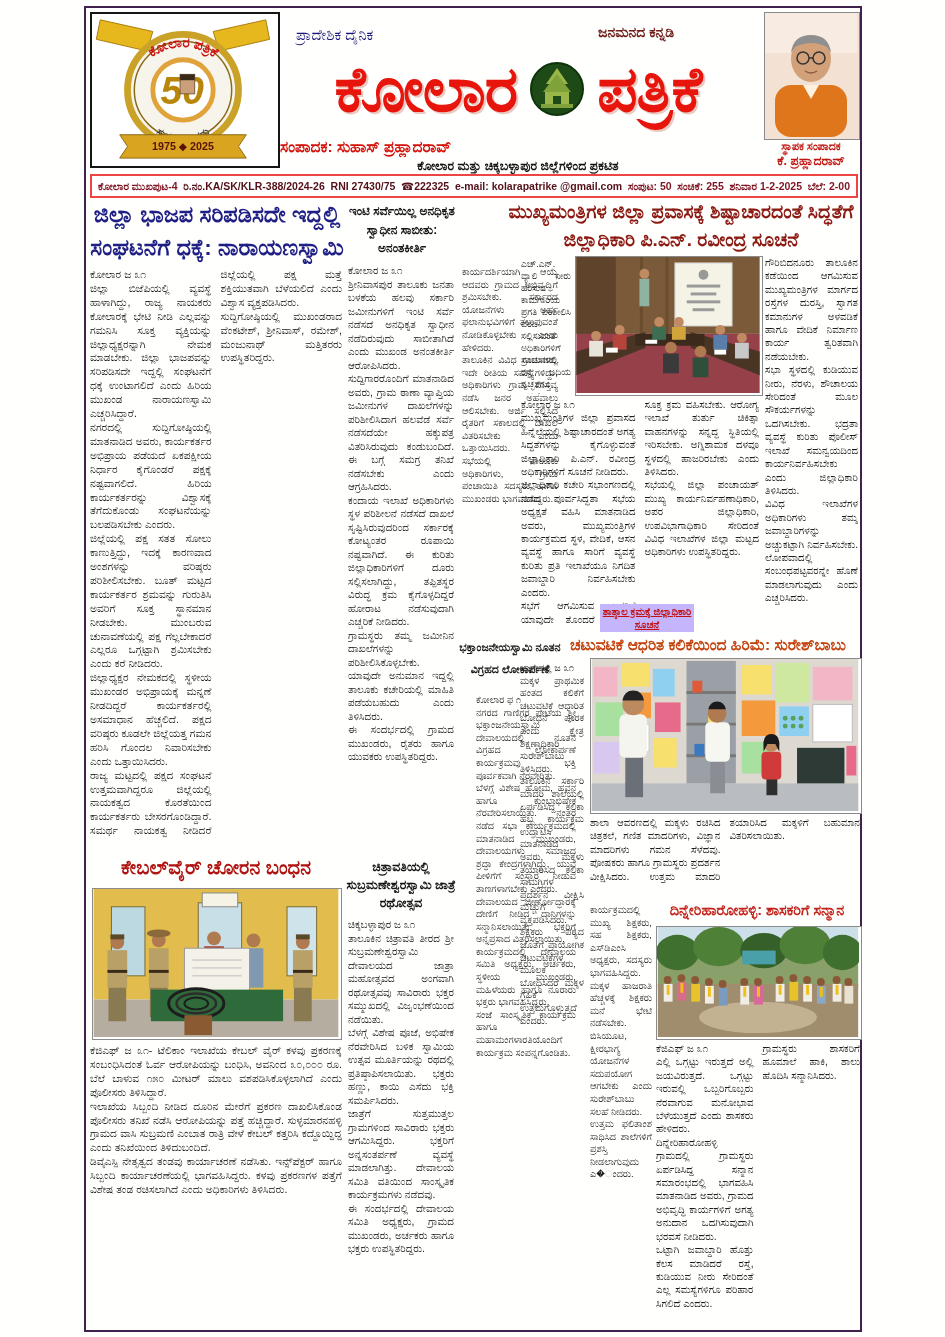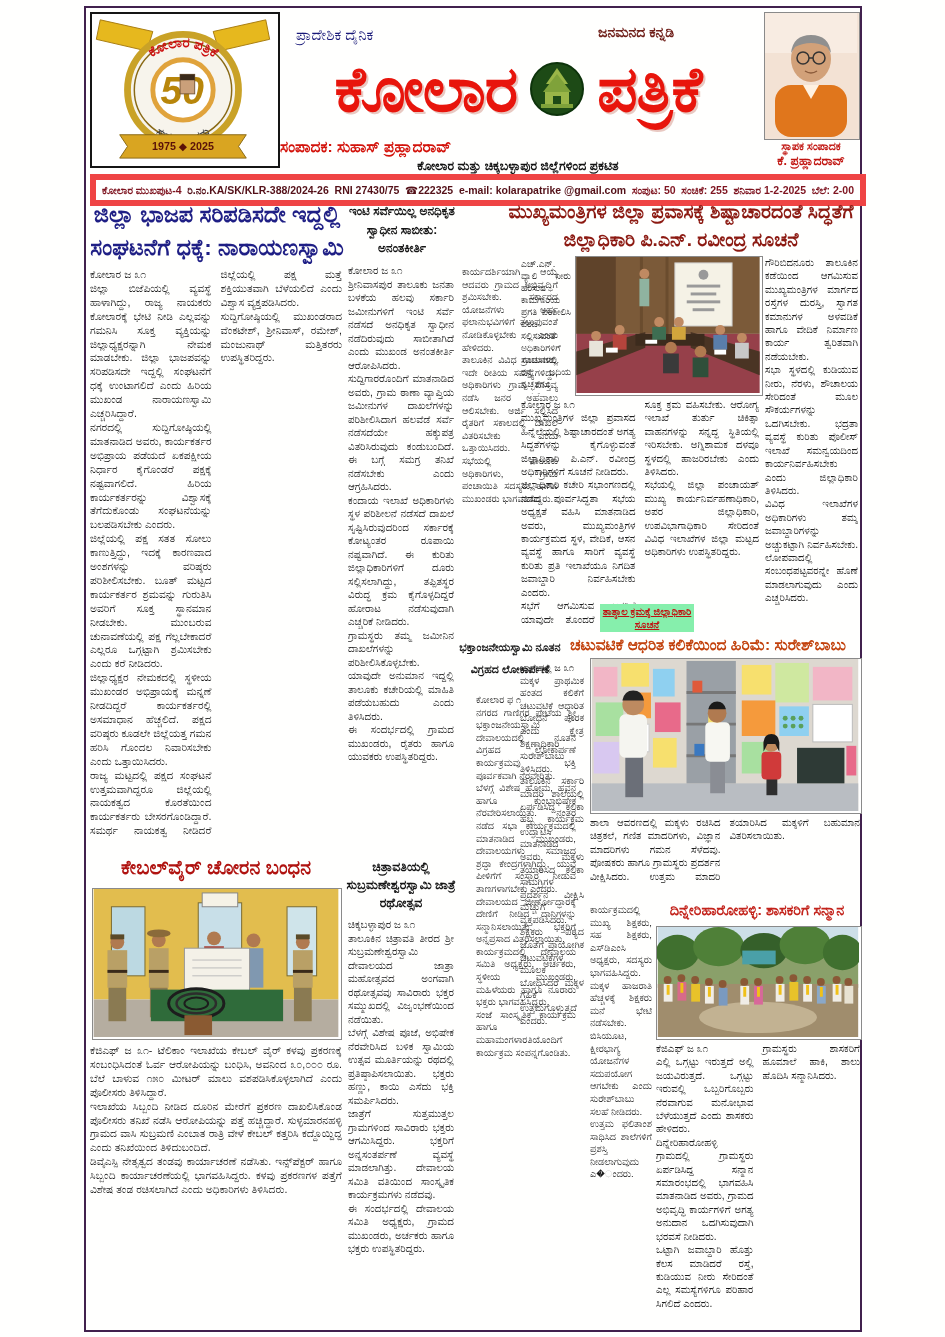--- a/index.html
+++ b/index.html
@@ -12,21 +12,21 @@
   .tag-left{left:296px;top:26px;width:200px;font-size:15px;font-weight:normal;color:#181878;}
   .tag-right{left:598px;top:24px;width:170px;font-size:14px;font-weight:bold;color:#70201a;}
   .title-row{left:280px;top:38px;width:476px;height:102px;display:flex;align-items:center;justify-content:center;gap:13px;}
   .title-txt{font-size:63px;font-weight:bold;color:#e8150c;letter-spacing:-1px;text-shadow:2px 2px 0 #e9c9c2;line-height:100px;white-space:nowrap;}
   .editor-line{left:280px;top:138px;width:476px;text-align:left;font-size:15.5px;font-weight:bold;color:#d3130b;}
   .publish-line{left:280px;top:159px;width:476px;text-align:center;font-size:12.5px;font-weight:bold;color:#111;}
   .founder-box{left:764px;top:12px;width:94px;height:126px;border:1px solid #8a8a8a;background:#f3e3d6;}
   .founder-role{left:744px;top:140px;width:134px;text-align:center;font-size:11px;font-weight:bold;color:#c11510;}
   .founder-name{left:744px;top:154px;width:134px;text-align:center;font-size:12.5px;font-weight:bold;color:#c11510;}
   
-  .infobar{left:90px;top:174px;width:752px;height:20px;border:6px solid #ef4444;background:#fff;
+  .infobar{left:90px;top:174px;width:752px;height:20px;border:2px solid #ef4444;background:#fff;
            display:flex;align-items:center;justify-content:space-between;padding:0 6px;
            font-size:10.5px;font-weight:bold;color:#7e1420;white-space:nowrap;}
   .infobar .dark{color:#531018;}
   
   .col{position:absolute;overflow:hidden;text-align:justify;white-space:pre-line;color:#1c1c1c;word-break:break-word;}
   .fs10{font-size:10.6px;line-height:13.9px;}
   .fs102{font-size:10.2px;line-height:13.4px;}
   .fs96{font-size:9.6px;line-height:12.6px;}
   .fs92{font-size:9.2px;line-height:12px;}
   .c2{column-count:2;column-gap:9px;column-fill:auto;}
@@ -34,21 +34,21 @@
   .hl-bjp{left:88px;top:198px;width:258px;height:66px;font-size:22.5px;line-height:33px;color:#1f1f85;}
   .hl-cm{left:502px;top:198px;width:358px;height:58px;font-size:19px;line-height:28px;color:#8c1a12;}
   .sub{position:absolute;font-weight:bold;text-align:center;color:#141414;overflow:hidden;white-space:pre-line;}
   .sub3{left:348px;top:202px;width:108px;height:58px;font-size:12px;line-height:18.5px;}
   .sub-jatre{left:346px;top:858px;width:110px;height:56px;font-size:12.5px;line-height:18px;}
   .sub-hanu{left:458px;top:636px;width:104px;height:54px;font-size:11px;line-height:22px;}
   .hl-cable{left:90px;top:856px;width:252px;height:28px;font-size:19.5px;color:#b01310;}
   .hl-suresh{left:556px;top:636px;width:304px;height:22px;font-size:15.5px;color:#c2410c;}
   .hl-sanman{left:654px;top:902px;width:206px;height:20px;font-size:14.5px;color:#c3231b;}
   .ph{position:absolute;border:1px solid #8a8a8a;background:#fff;}
-  .highlight-note{left:600px;top:604px;width:90px;background:#86efac;color:#c01212;font-weight:bold;
+  .highlight-note{left:600px;top:604px;width:90px;background:#c4b5fd;color:#c01212;font-weight:bold;
                   text-decoration:underline;font-size:10px;line-height:13px;text-align:center;padding:1px 2px;z-index:5;}
 </style>
 </head>
 <body>
 
 <div id="page">
   <div class="abs frame"></div>
 
   <div class="abs logo-box">
     <svg width="182" height="148" viewBox="0 0 186 152">

